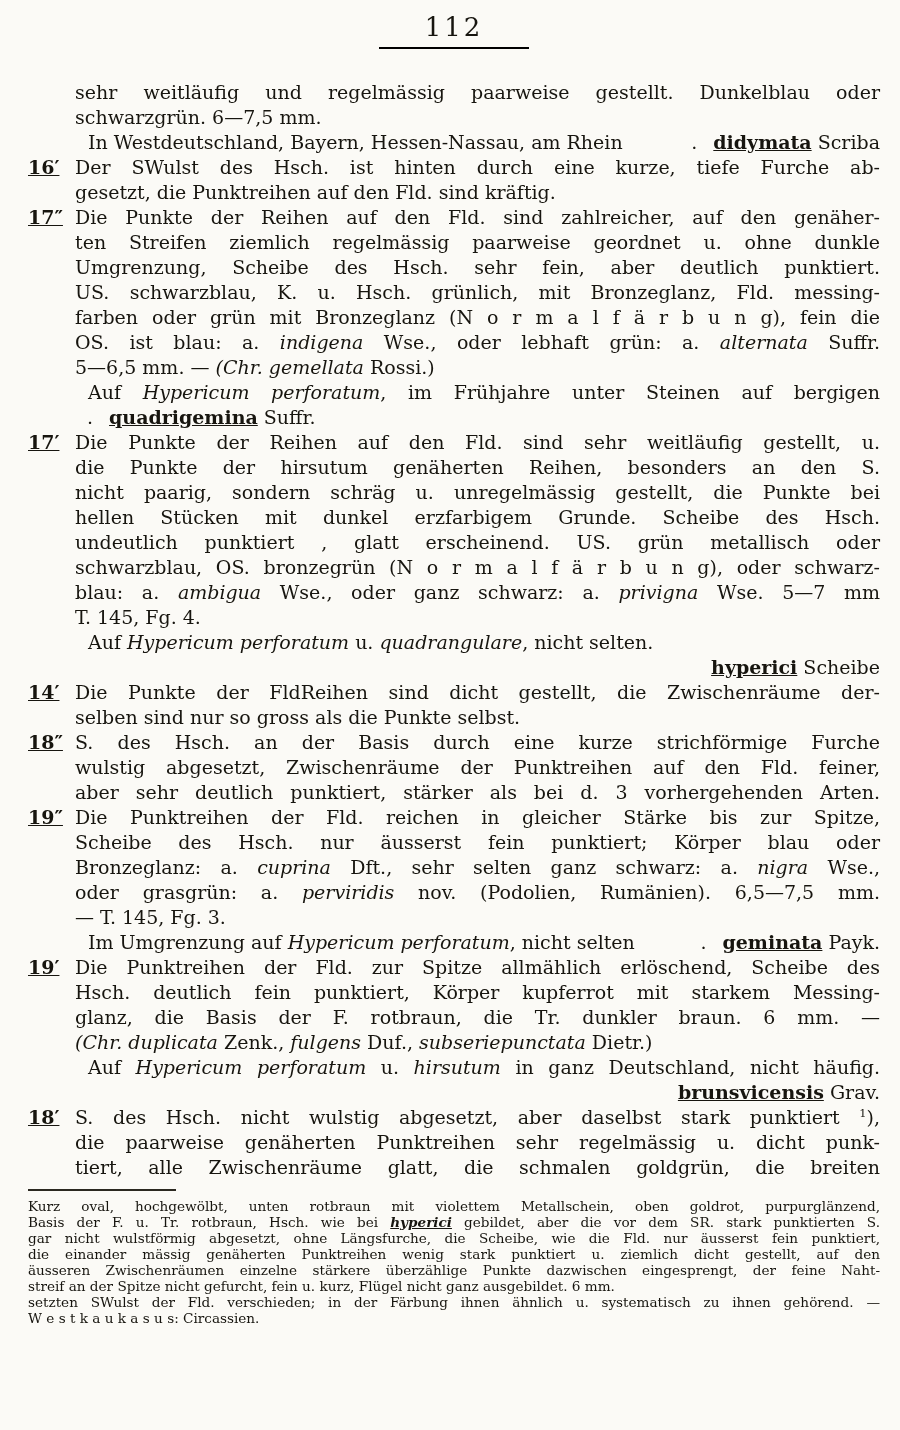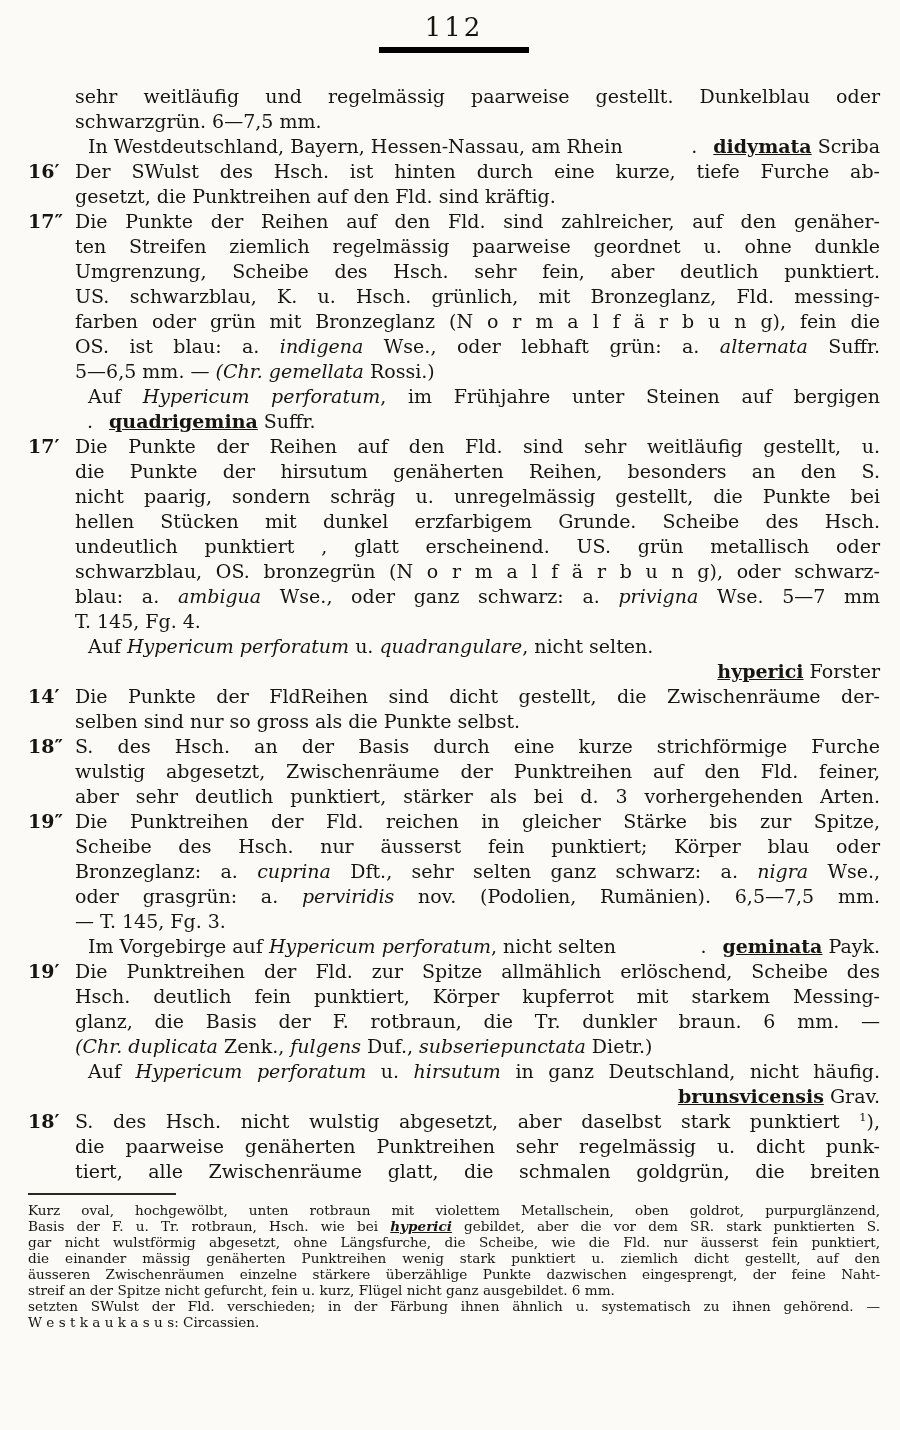--- a/index.html
+++ b/index.html
@@ -18,27 +18,27 @@
   }
 
   
   .header { text-align: center; }
   .pagenum {
     display: inline-block;
     font-size: 26px;
     line-height: 30px;
     letter-spacing: 3px;
     padding: 0 46px 5px 46px;
-    border-bottom: 6px solid #000000;
+    border-bottom: 2px solid #000000;
   }
 
   
   .body { margin-top: 31px; font-size: 19px; line-height: 25px; }
   .line { display: flex; align-items: flex-start; }
-  .num  { flex: 0 0 47px; font-weight: bold; }
+  .num  { flex: 0 0 47px; font-weight: bold; text-decoration: underline; }
   .txt  { flex: 1 1 auto; min-width: 0; }
   .txt.j { text-align: justify; text-align-last: justify; }
   .txt.ind { padding-left: 13px; }
   .rt { white-space: nowrap; padding-left: 12px; }
   .dot { margin-right: 16px; }
   i { font-style: italic; }
   b { font-weight: bold; text-decoration: underline; }
   b.it { font-style: italic; }
   sup { font-size: 0.6em; vertical-align: super; line-height: 0; }
 
@@ -149,21 +149,21 @@
         <span class="num"></span>
         <span class="txt"><span>T. 145, Fg. 4.</span></span>
       </div>
       <div class="line">
         <span class="num"></span>
         <span class="txt ind"><span>Auf </span><i>Hypericum perforatum</i><span> u. </span><i>quadrangulare</i><span>, nicht selten.</span></span>
       </div>
       <div class="line">
         <span class="num"></span>
         <span class="txt"></span>
-        <span class="rt"><b>hyperici</b><span> Forster</span></span>
+        <span class="rt"><b>hyperici</b><span> Scheibe</span></span>
       </div>
       <div class="line">
         <span class="num">14′</span>
         <span class="txt j"><span>Die Punkte der FldReihen sind dicht gestellt, die Zwischenräume der-</span></span>
       </div>
       <div class="line">
         <span class="num"></span>
         <span class="txt"><span>selben sind nur so gross als die Punkte selbst.</span></span>
       </div>
       <div class="line">
@@ -193,21 +193,21 @@
       <div class="line">
         <span class="num"></span>
         <span class="txt j"><span>oder grasgrün: a. </span><i>perviridis</i><span> nov. (Podolien, Rumänien). 6,5—7,5 mm.</span></span>
       </div>
       <div class="line">
         <span class="num"></span>
         <span class="txt"><span>— T. 145, Fg. 3.</span></span>
       </div>
       <div class="line">
         <span class="num"></span>
-        <span class="txt ind"><span>Im Vorgebirge auf </span><i>Hypericum perforatum</i><span>, nicht selten</span></span>
+        <span class="txt ind"><span>Im Umgrenzung auf </span><i>Hypericum perforatum</i><span>, nicht selten</span></span>
         <span class="rt"><span class="dot">.</span><b>geminata</b><span> Payk.</span></span>
       </div>
       <div class="line">
         <span class="num">19′</span>
         <span class="txt j"><span>Die Punktreihen der Fld. zur Spitze allmählich erlöschend, Scheibe des</span></span>
       </div>
       <div class="line">
         <span class="num"></span>
         <span class="txt j"><span>Hsch. deutlich fein punktiert, Körper kupferrot mit starkem Messing-</span></span>
       </div>

